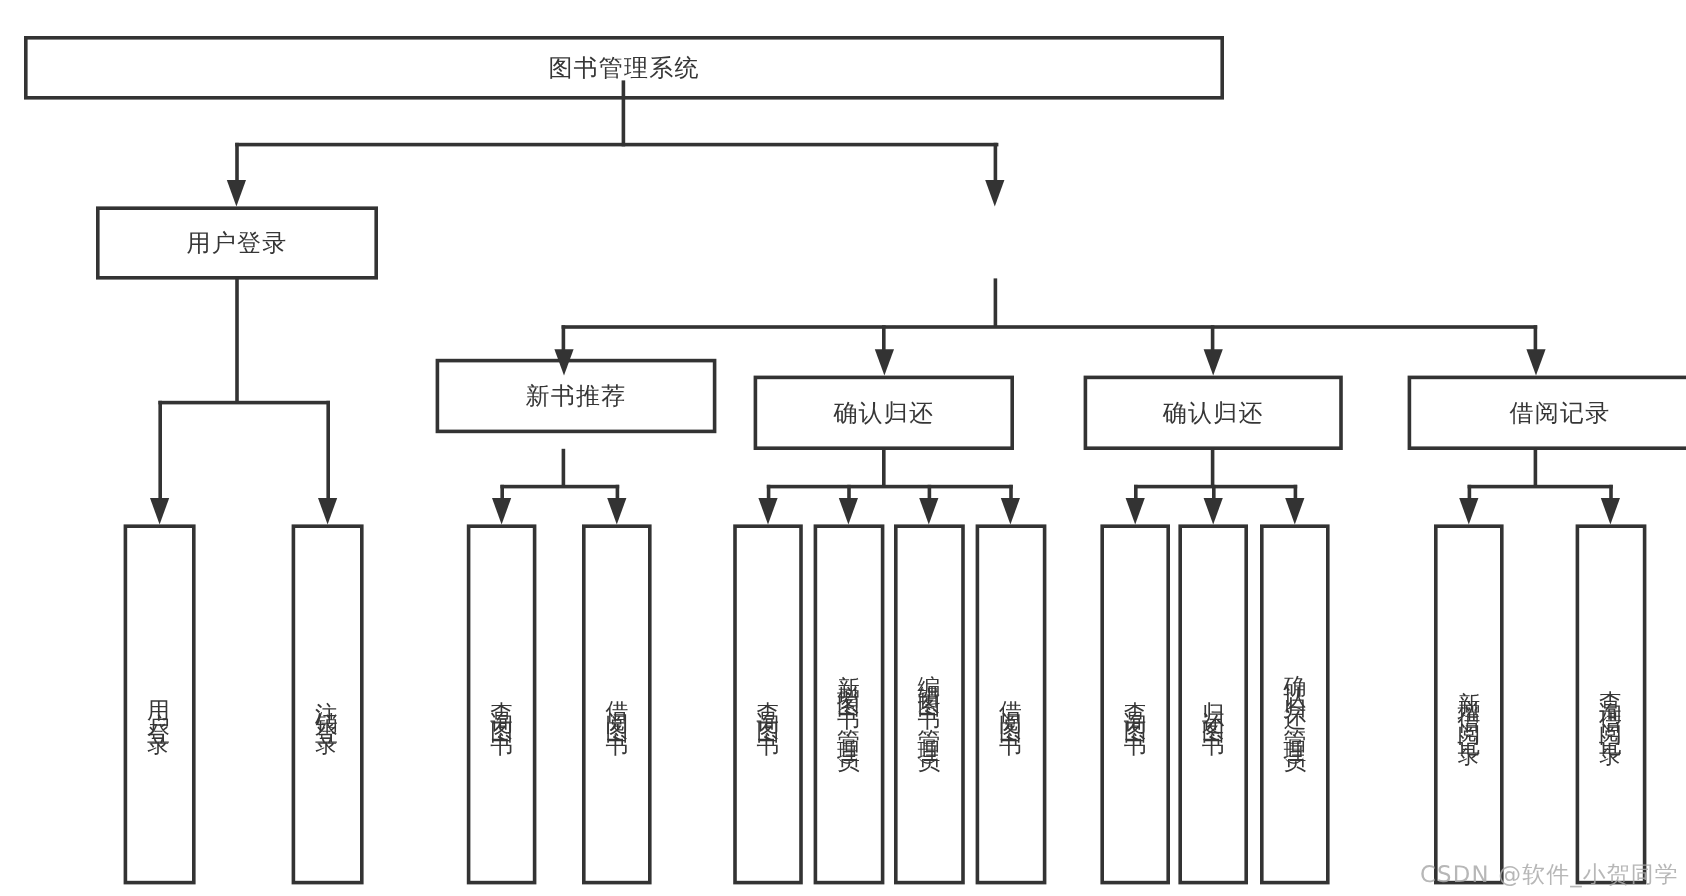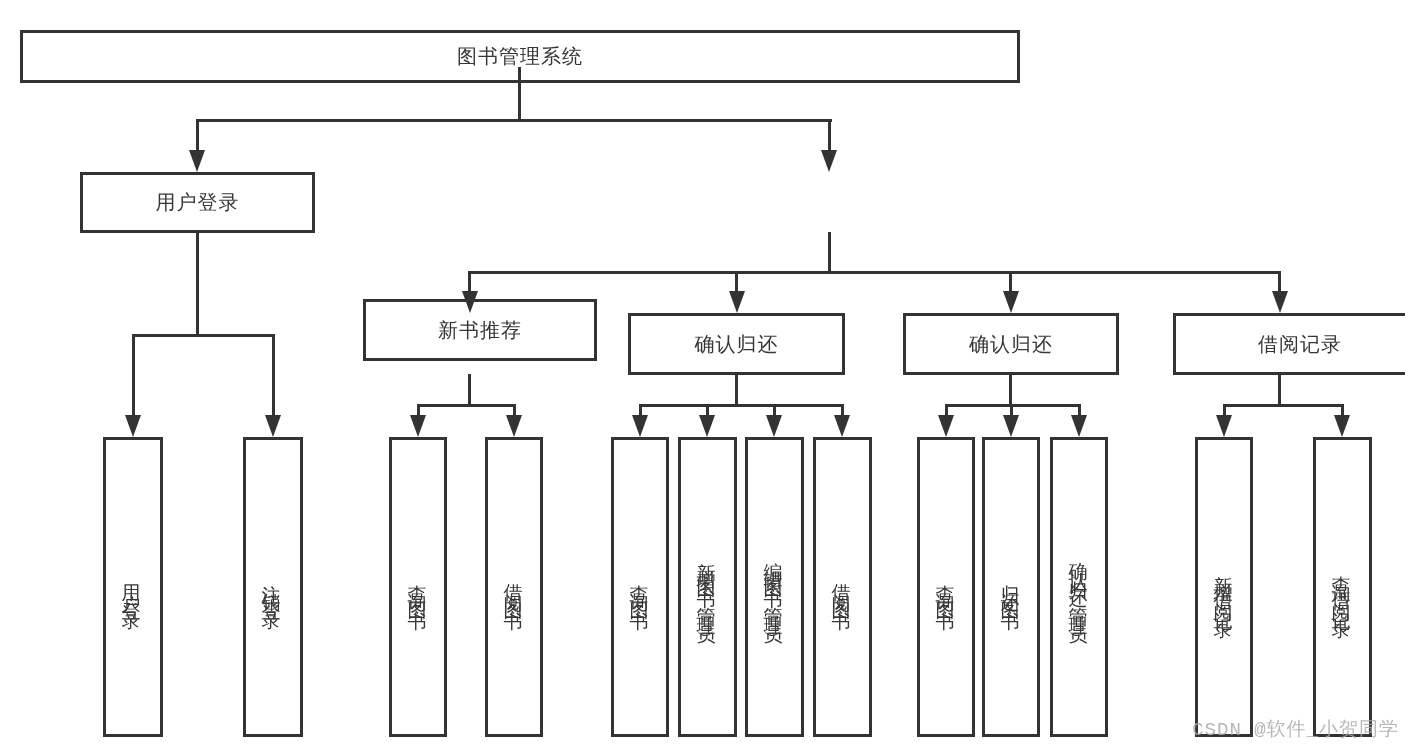--- a/index.html
+++ b/index.html
@@ -38,21 +38,20 @@
     border-top:22px solid #333333;
   }
   .watermark{
     position:absolute;
     right:6px;top:716px;
     font-size:19px;
     color:rgba(170,170,170,0.85);
     letter-spacing:1px;
     z-index:10;
     white-space:nowrap;
-    font-family:Liberation Mono, monospace;
   }
 </style>
 </head>
 <body>
 
 <div id="canvas">
 
   <div class="node h" style="left:20px;top:30px;width:1000px;height:53px">图书管理系统</div>
 
   <div class="node h" style="left:80px;top:172px;width:235px;height:61px">用户登录</div>

